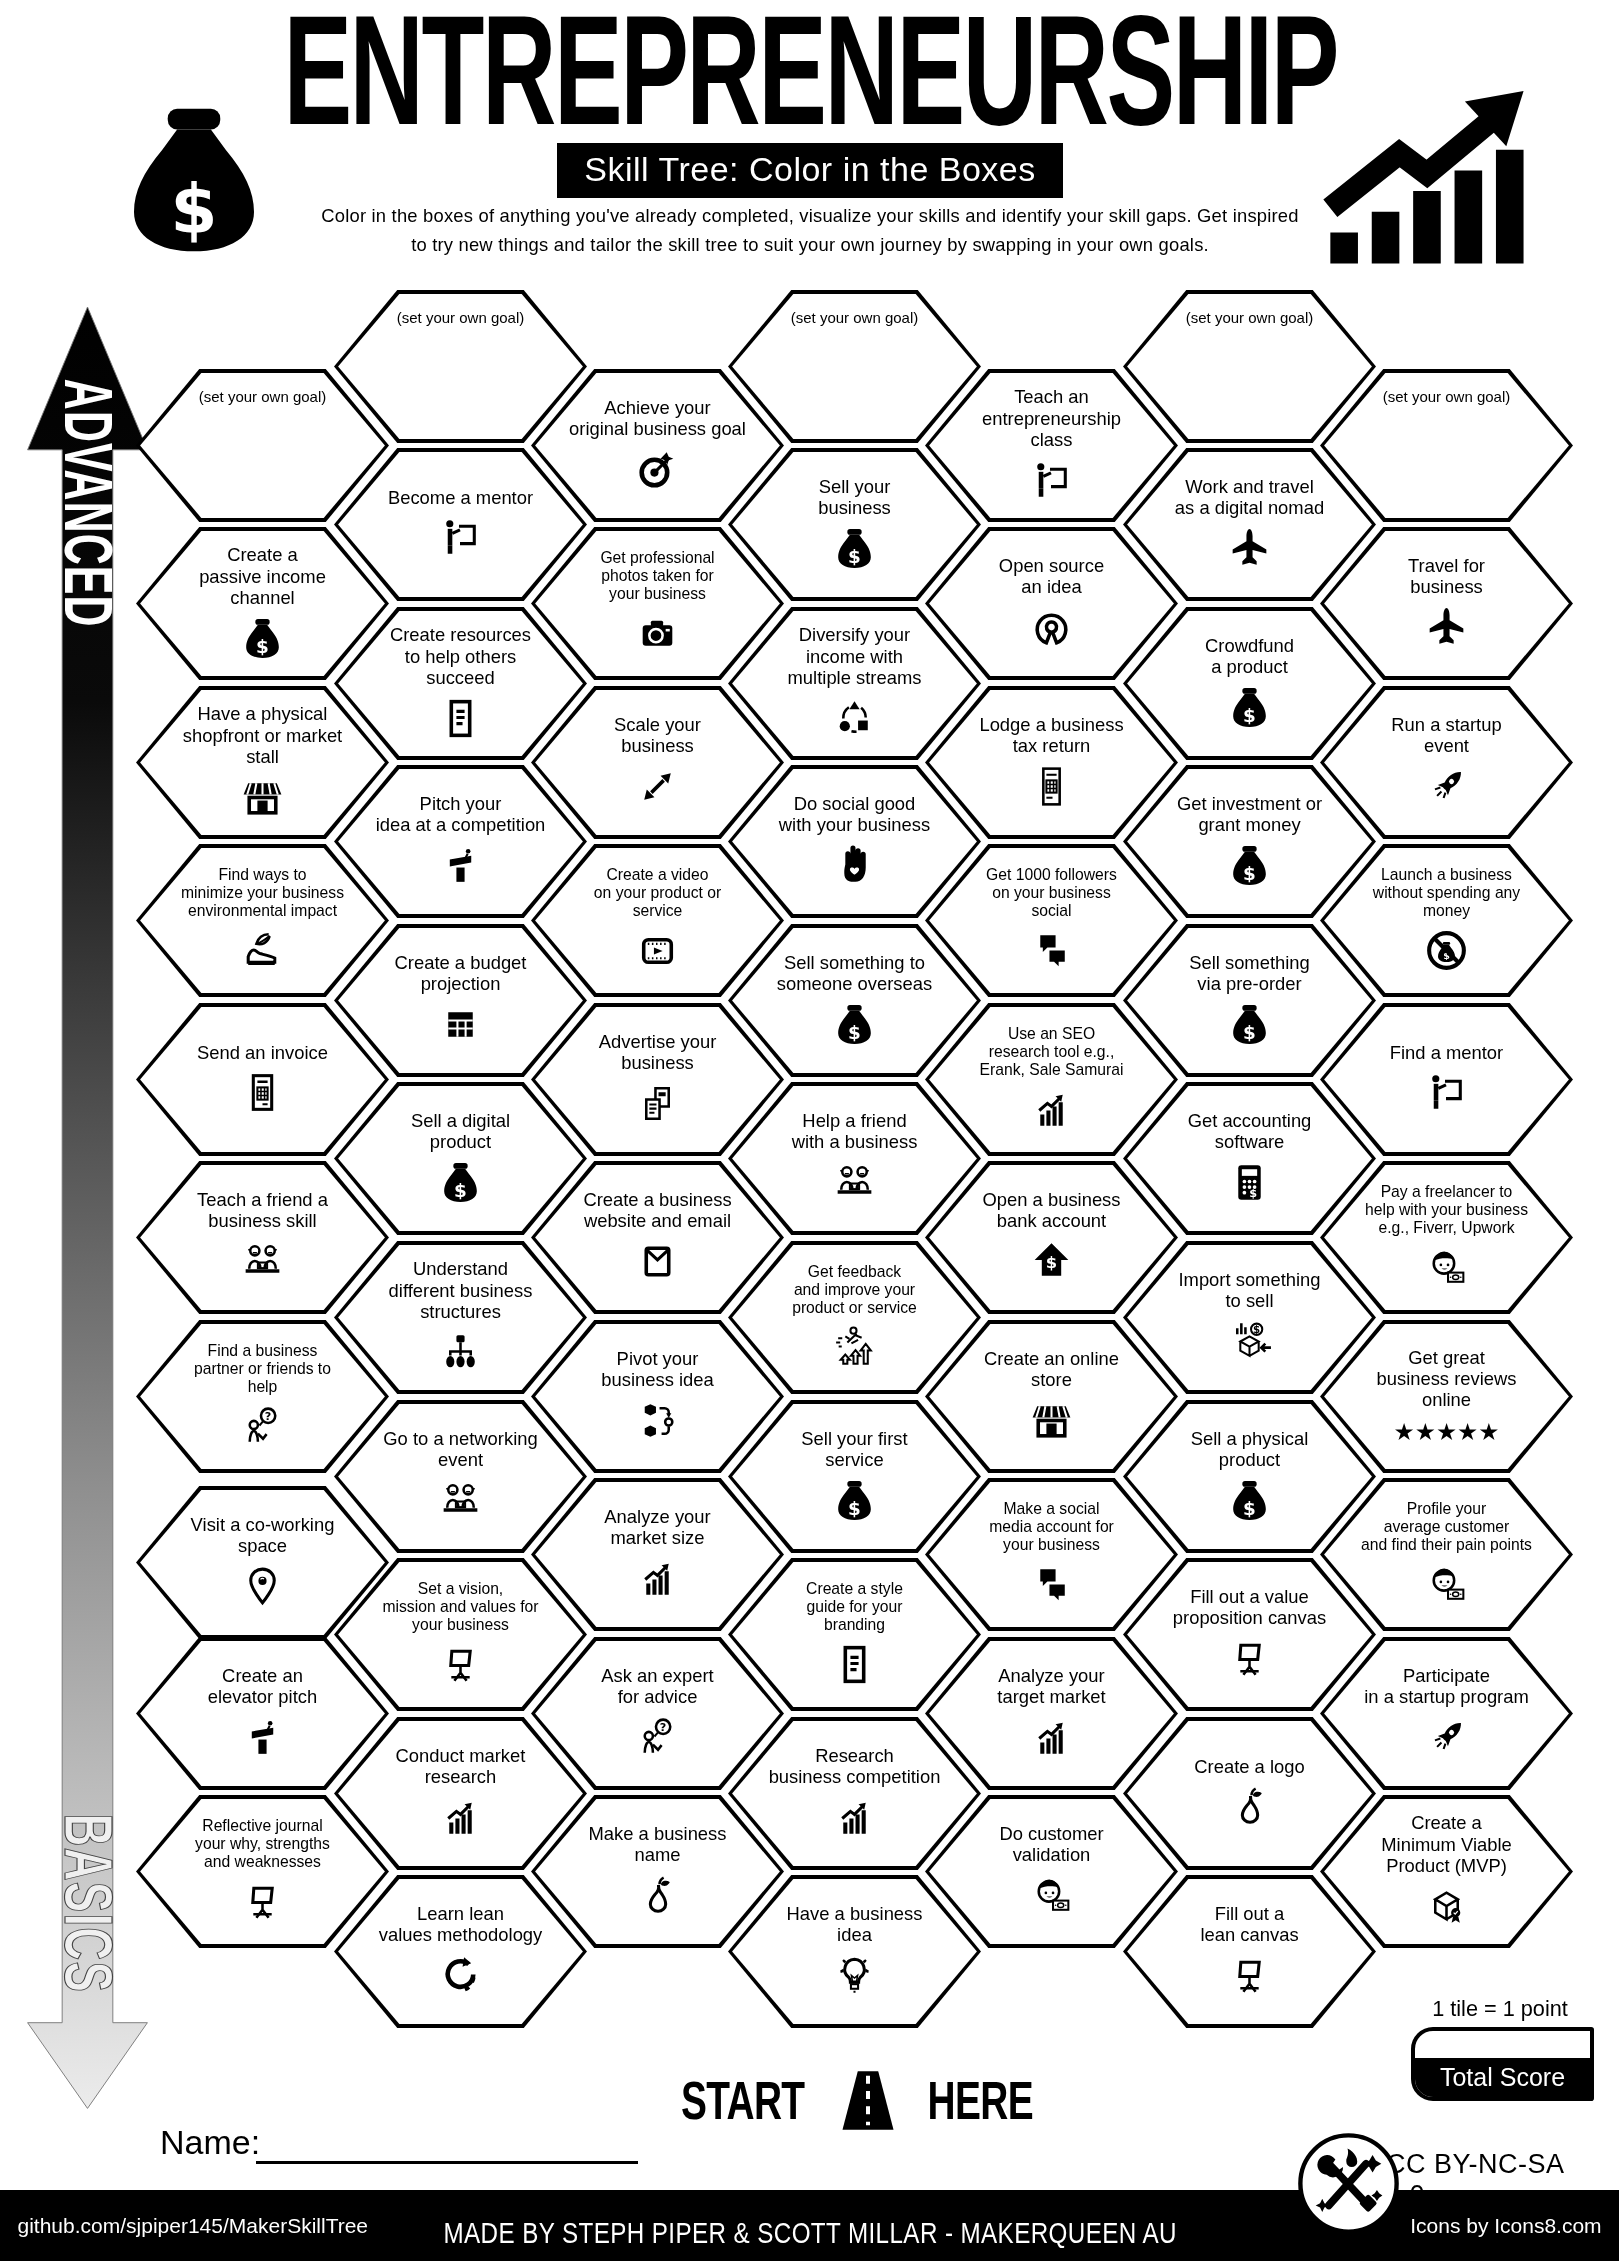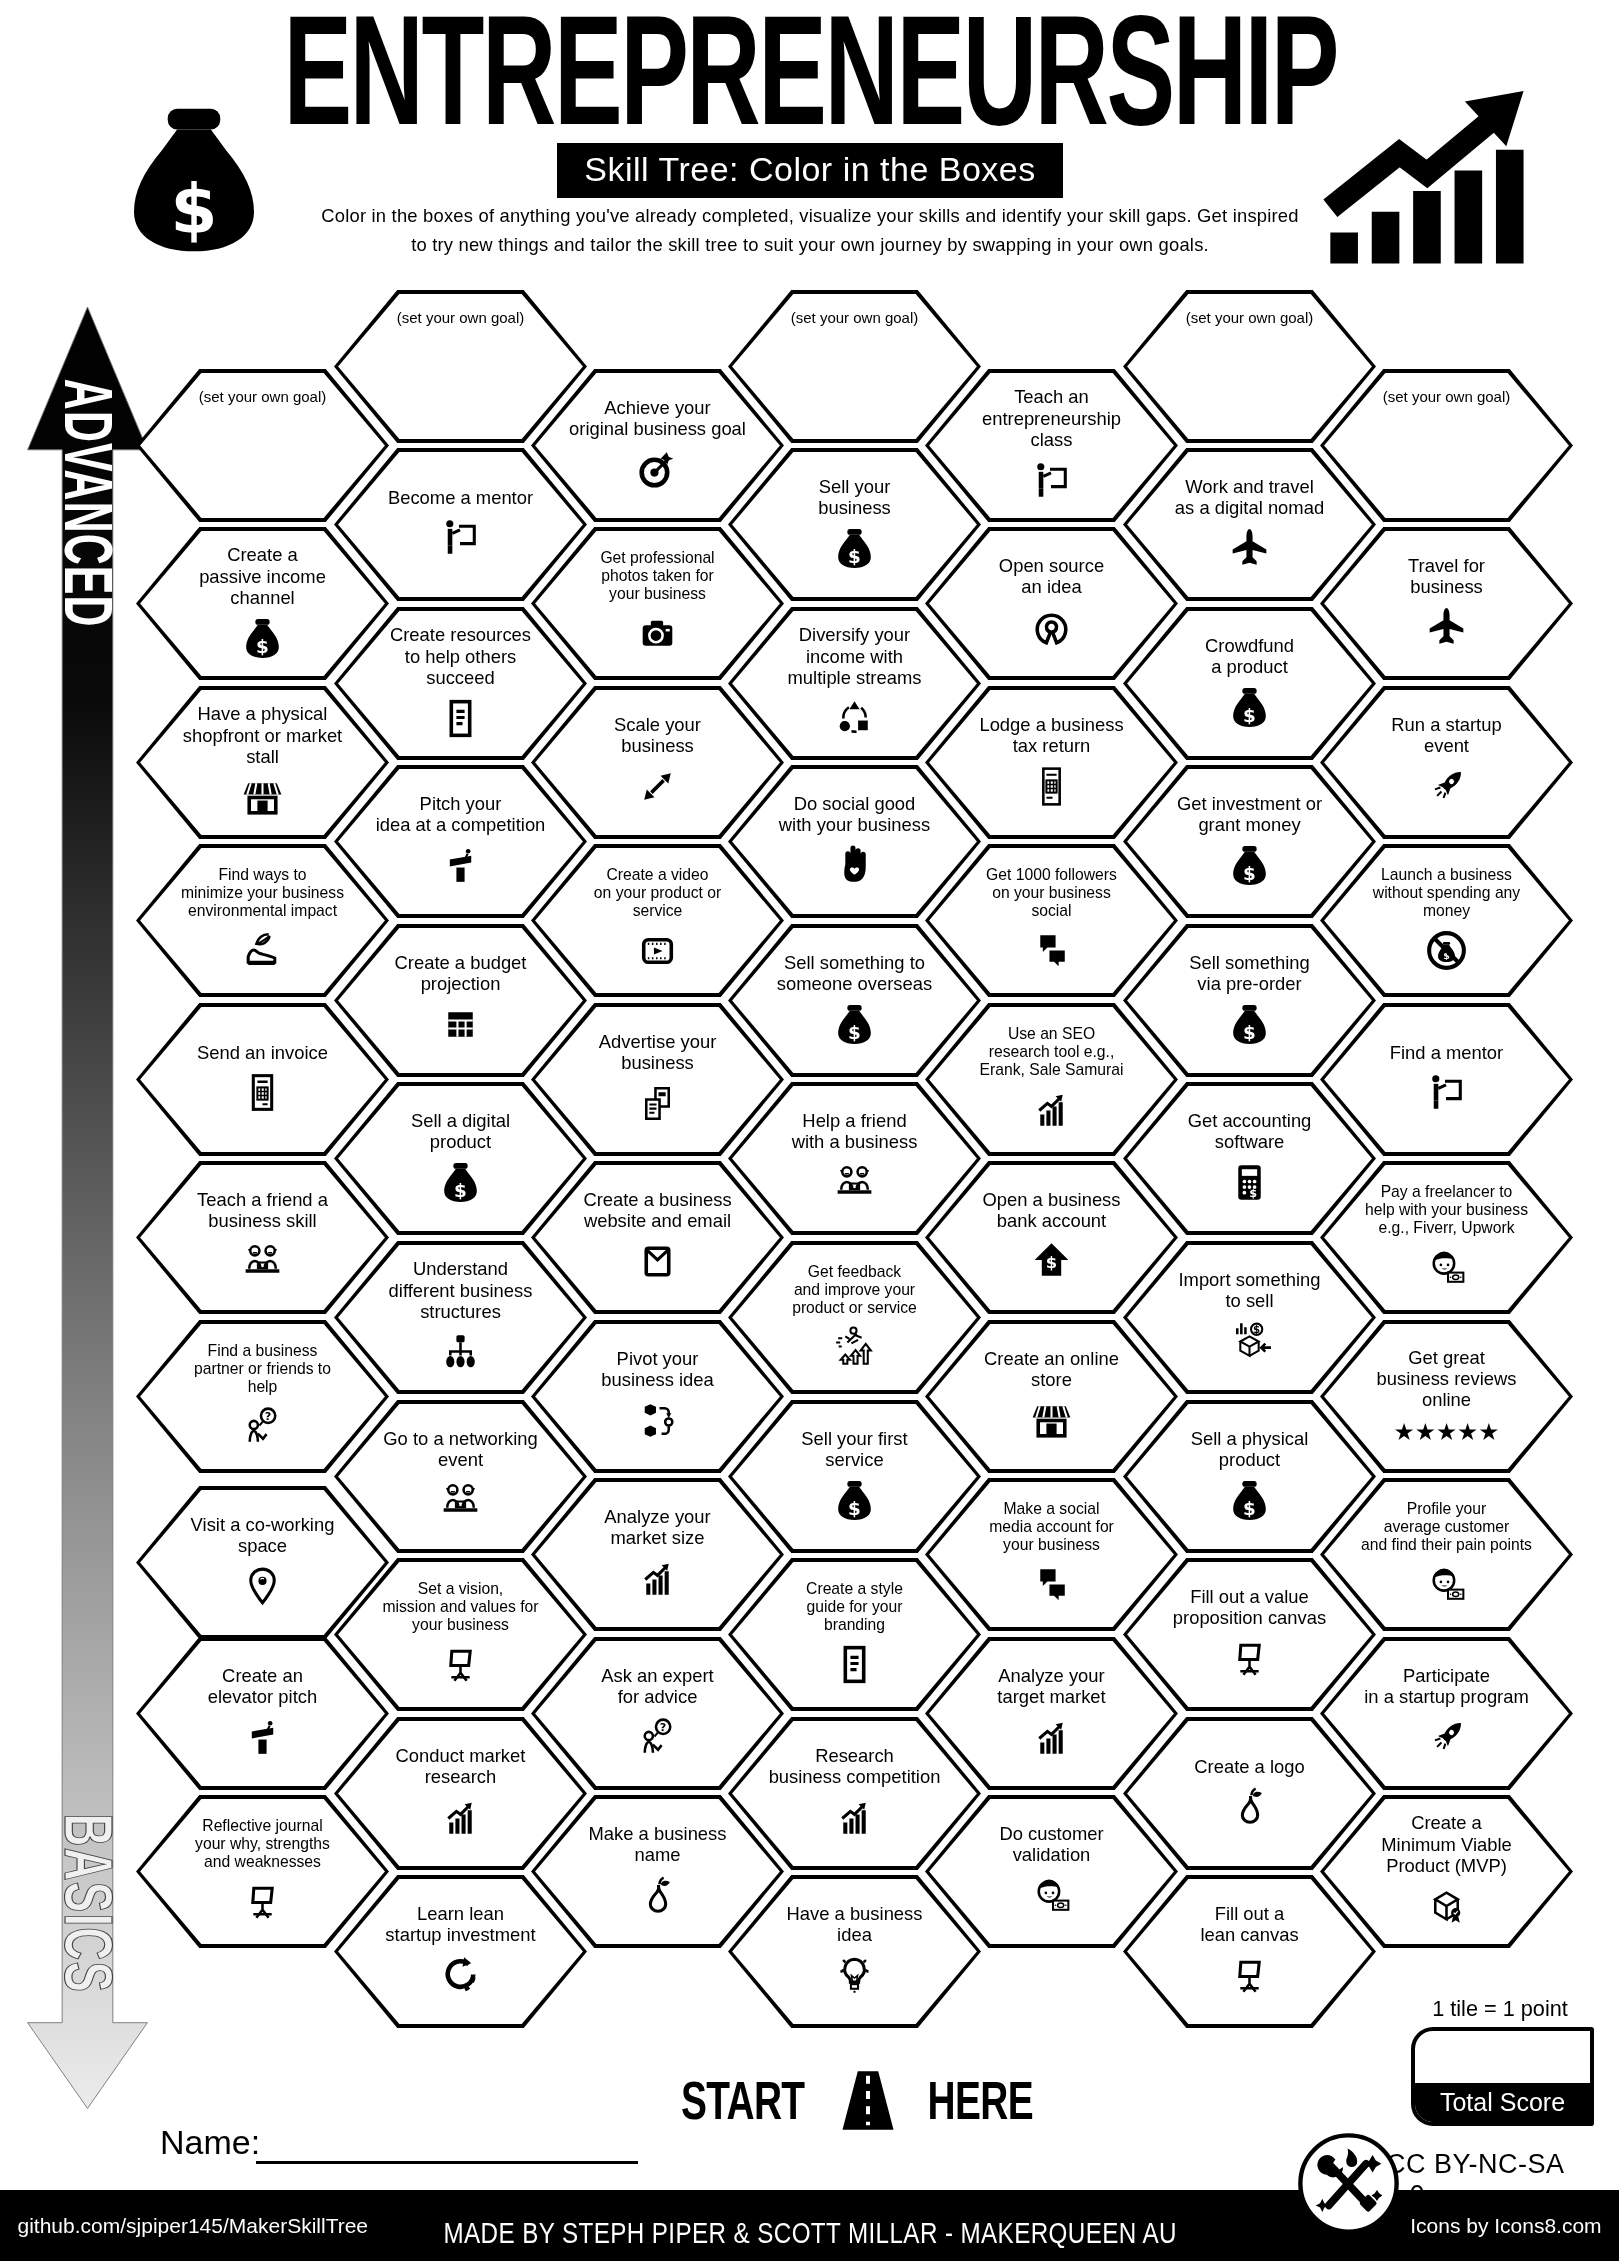--- a/index.html
+++ b/index.html
@@ -34,21 +34,21 @@
   .hicon.wide{width:107px;height:30px;}
   
   .start-wrap{position:absolute;left:604px;top:2056px;width:502px;height:88px;
               display:flex;align-items:center;justify-content:center;gap:4px;}
   .start-word{font-size:54px;font-weight:700;letter-spacing:-0.9px;transform:scaleX(.72);line-height:1;}
   .road{width:70px;height:77px;flex:none;}
   .name-row{position:absolute;left:160px;top:2123px;}
   .name-label{font-size:34px;}
   .name-line{position:absolute;left:96px;top:38px;width:382px;height:3.2px;background:#000;}
   .tile-note{position:absolute;left:1401px;top:1996px;width:198px;text-align:center;font-size:21.7px;}
-  .score-box{position:absolute;left:1411px;top:2027px;width:183px;height:99px;background:#fff;
+  .score-box{position:absolute;left:1411px;top:2027px;width:183px;height:74px;background:#fff;
              border:4.1px solid #000;border-radius:22px 2.8px 2.8px 22px;box-sizing:border-box;overflow:hidden;}
   .score-bar{position:absolute;left:0;right:0;bottom:0;height:39px;background:#000;color:#fff;
              display:flex;align-items:center;justify-content:center;font-size:25px;}
   .license{position:absolute;left:1386px;top:2149px;width:212px;font-size:27px;letter-spacing:0.5px;}
   .makerlogo{position:absolute;left:1296px;top:2131px;width:105px;height:105px;z-index:5;}
   
   .footer{position:absolute;left:0;bottom:0;width:100%;height:71px;background:#000;color:#fff;}
   .f-repo{position:absolute;left:17.5px;top:0;height:71px;display:flex;align-items:center;font-size:21px;}
   .f-credit-wrap{position:absolute;left:0;right:0;top:0;height:86px;display:flex;align-items:center;justify-content:center;}
   .f-credit{font-size:29.5px;letter-spacing:0.5px;transform:scaleX(.82);white-space:nowrap;}
@@ -553,21 +553,21 @@
             <svg class="hicon" viewBox="0 0 106 106" width="49" height="49">
               <use href="#s-chart-up"></use>
             </svg>
           </div>
         </div>
       </div>
       <div class="hex" aria-label="Learn lean startup methodology" style="left: 334px; top: 1875px;">
         <div class="hexw">
           <div class="hexc">
             <div class="hlabel">Learn lean
-startup investment</div>
+values methodology</div>
             <svg class="hicon" viewBox="0 0 106 106" width="49" height="49">
               <use href="#s-loop-arrow"></use>
             </svg>
           </div>
         </div>
       </div>
       <div class="hex" aria-label="Achieve your original business goal" style="left: 531px; top: 369px;">
         <div class="hexw">
           <div class="hexc">
             <div class="hlabel">Achieve your

